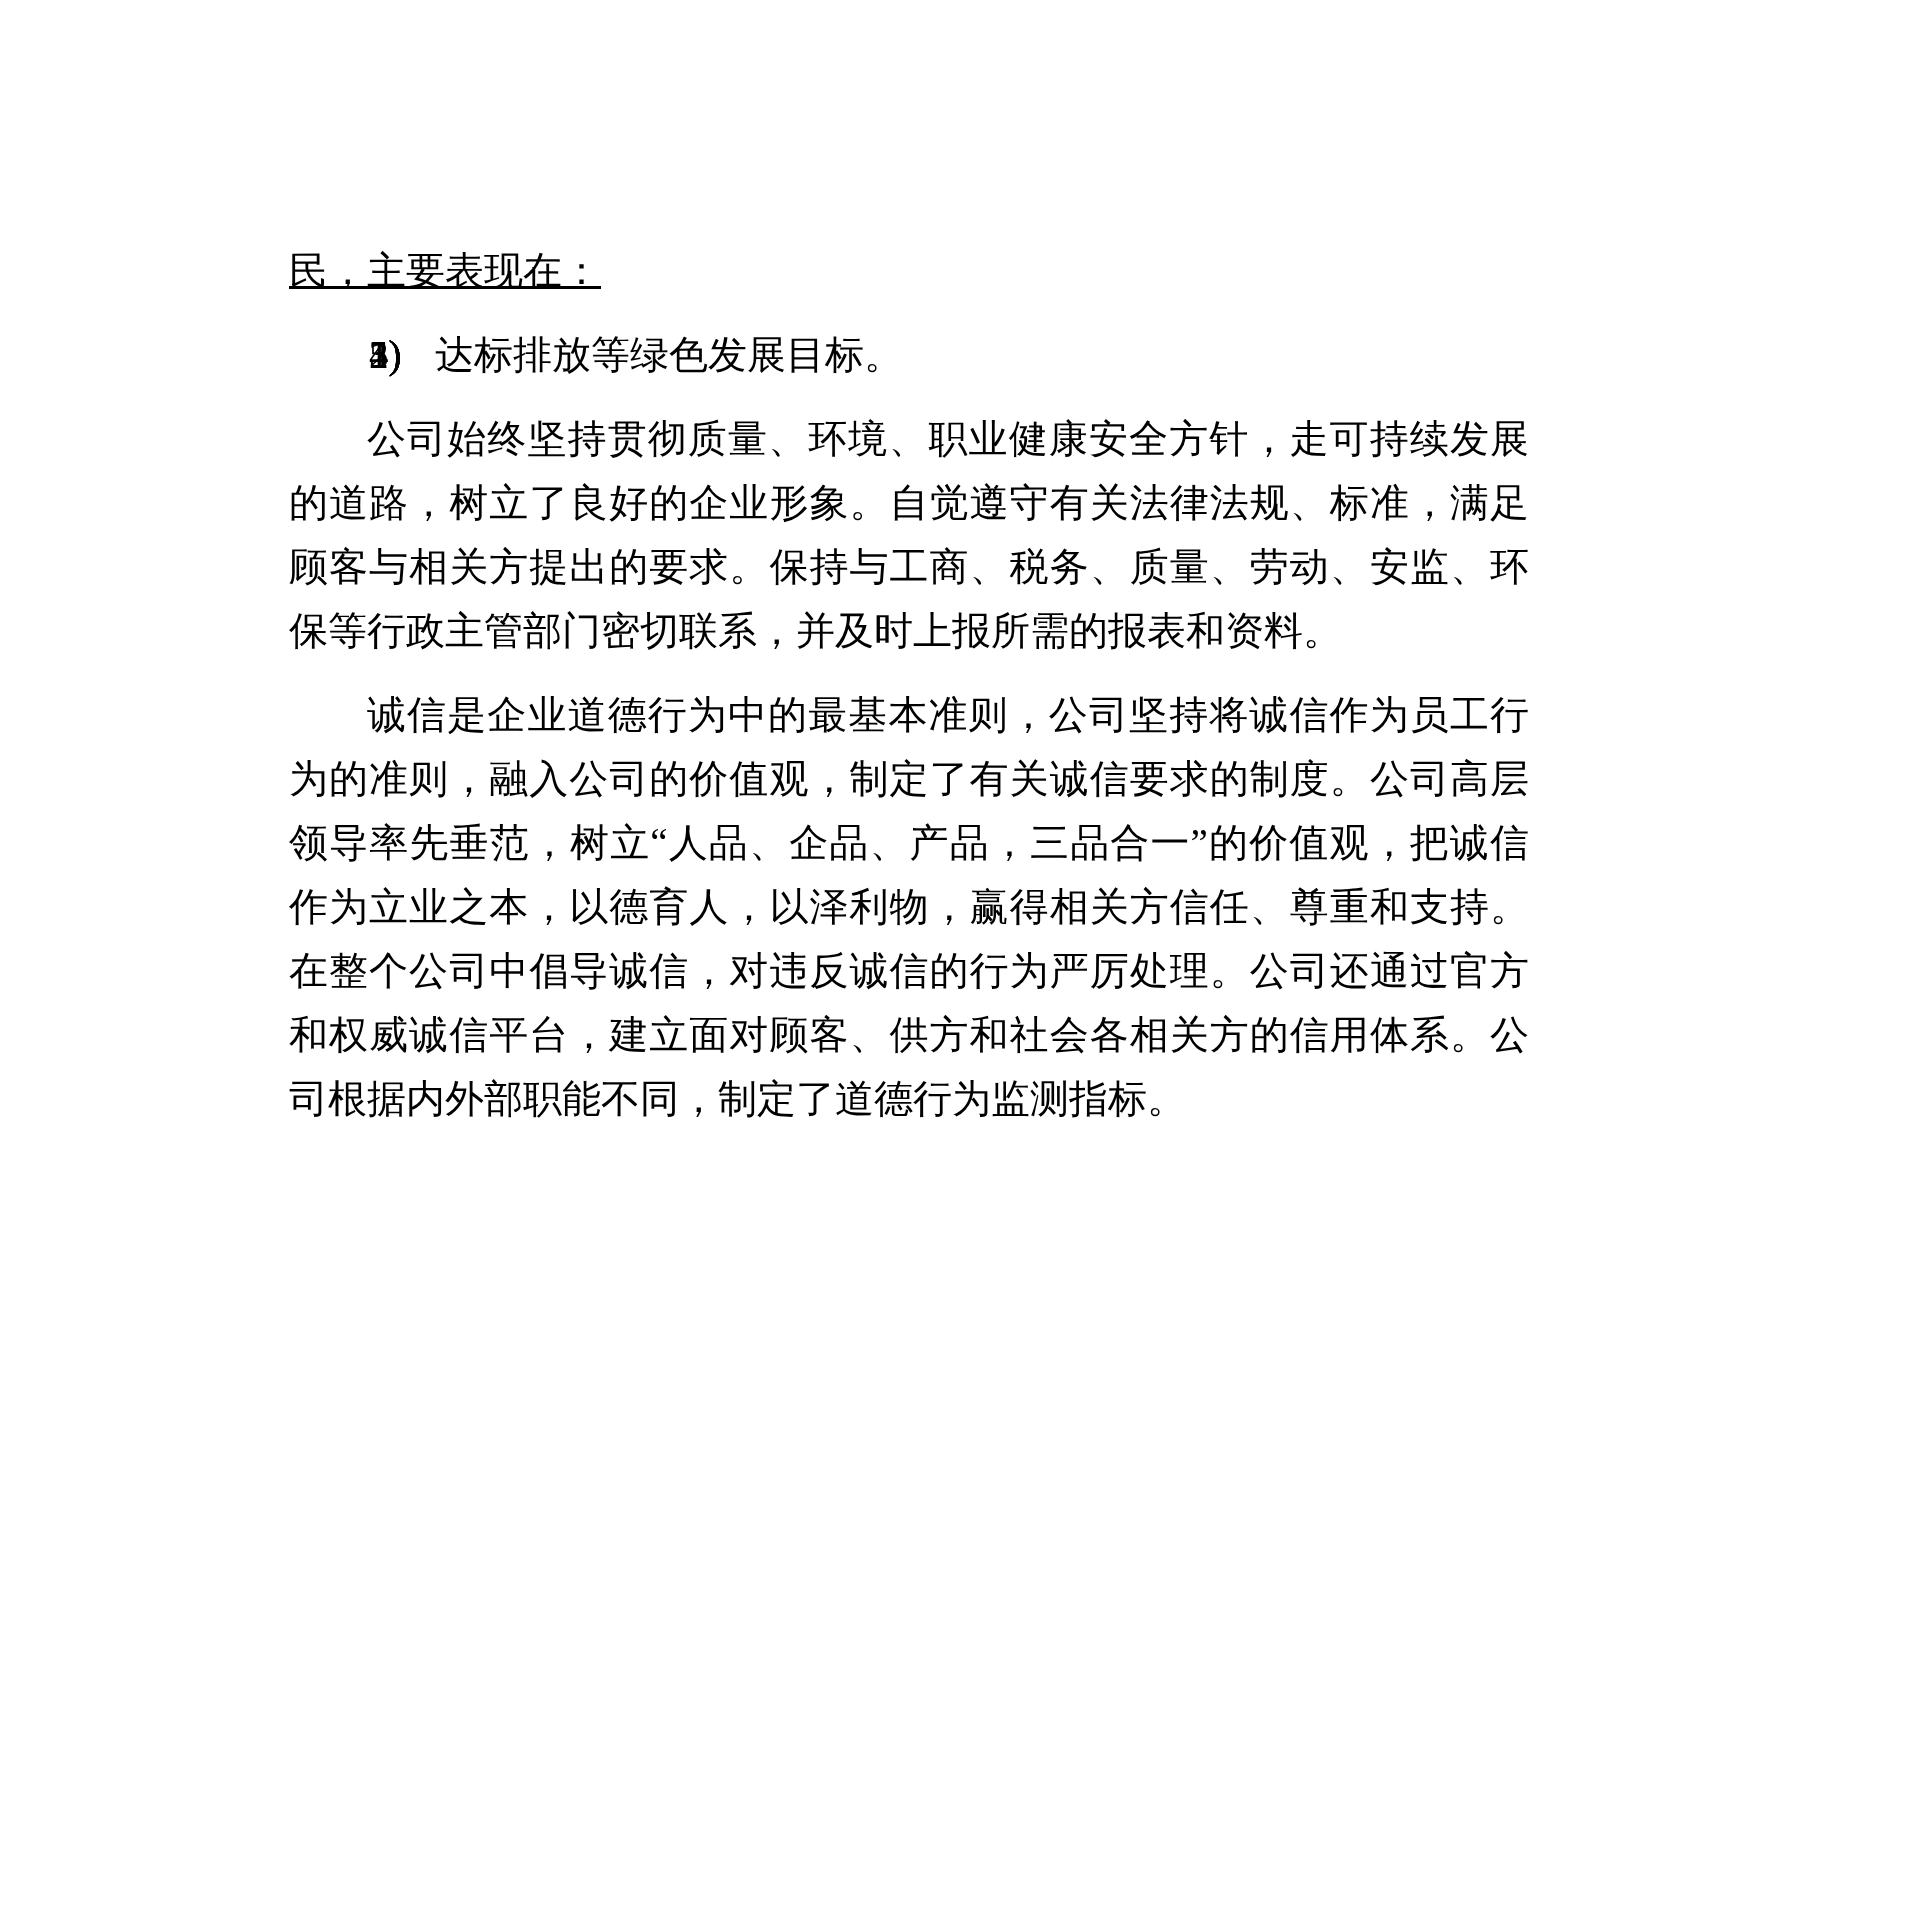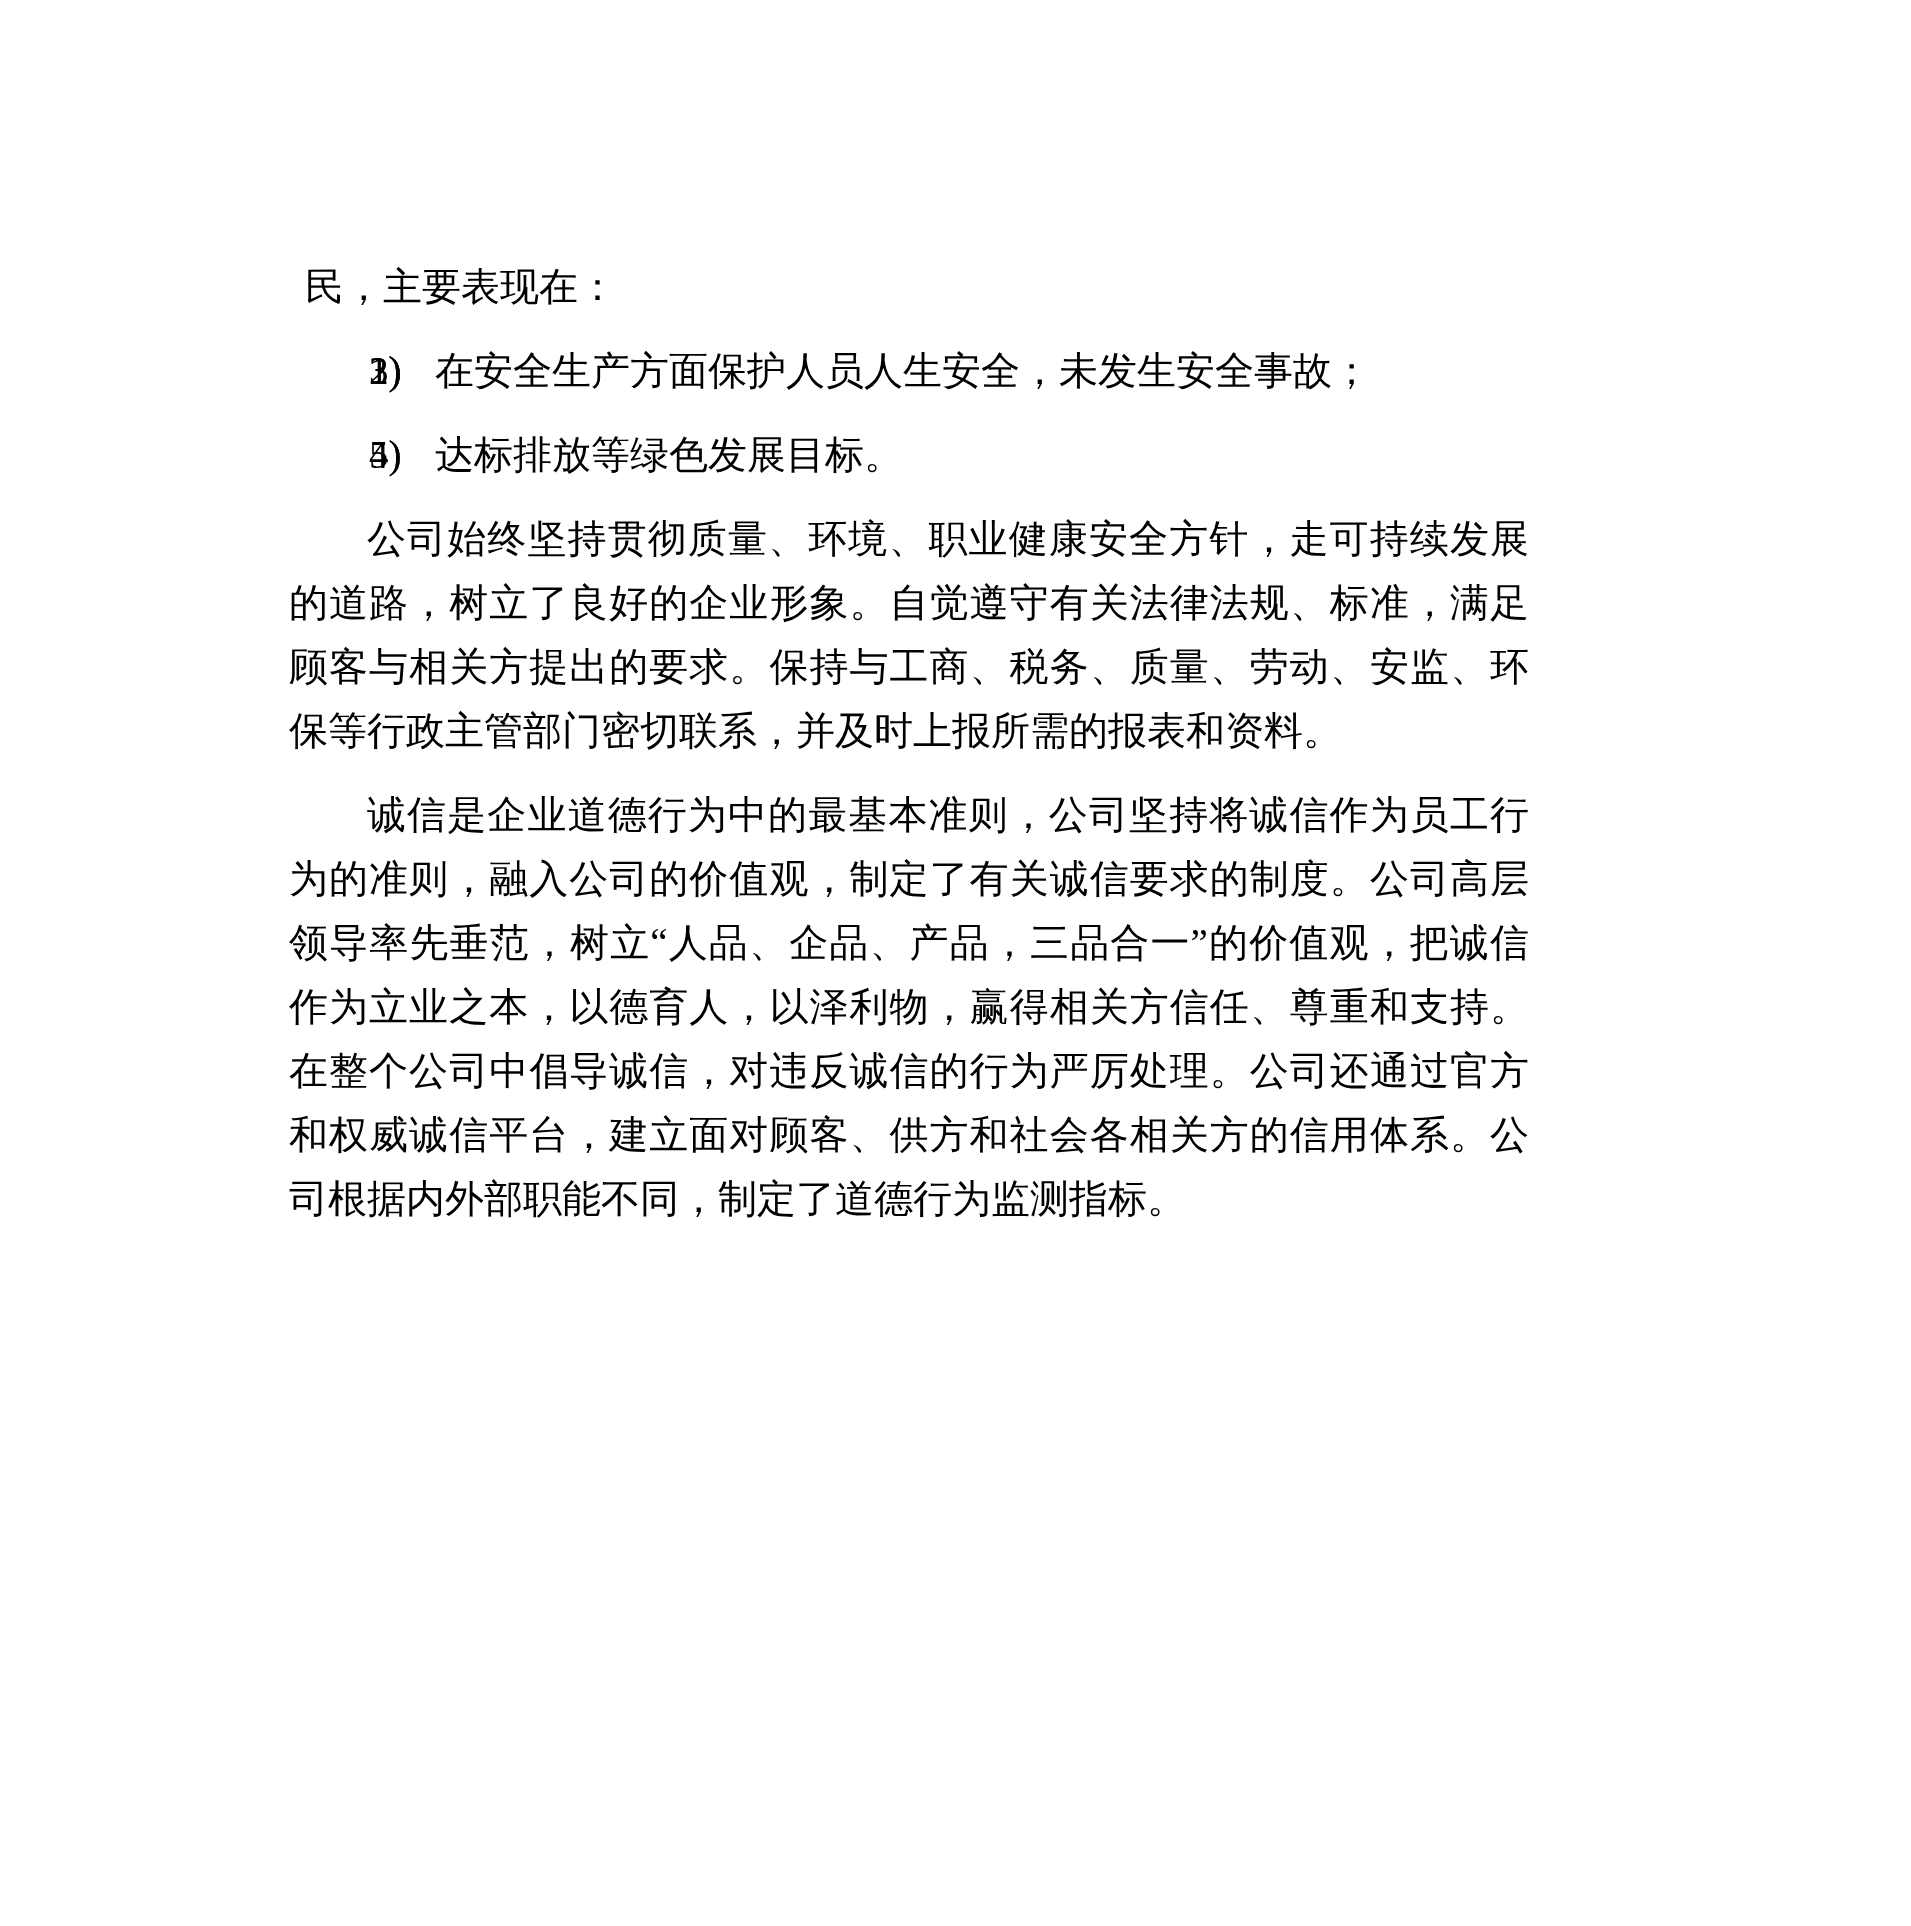--- a/index.html
+++ b/index.html
@@ -20,22 +20,23 @@
   }
   .content {
     position: absolute;
     left: 289px;
     top: 239px;
     width: 1252px;
     text-align: justify;
     text-justify: inter-ideograph;
   }
   .intro-line {
-    margin: 16px;
+    margin: 0;
     text-indent: 0;
+    text-decoration: underline;
   }
   .list-item {
     position: relative;
     margin: 20px 0 0 0;
     padding-left: 146px;
   }
   .list-marker {
     position: absolute;
     left: 80px;
     top: 0;
@@ -54,21 +55,20 @@
     <p class="intro-line">民，主要表现在：</p>
 
     <div class="list-item">
       <span class="list-marker">1)</span>
     </div>
     <div class="list-item">
       <span class="list-marker">2)</span>
     </div>
     <div class="list-item">
       <span class="list-marker">3)</span>
-      <span>在安全生产方面保护人员人生安全，未发生安全事故；</span>
     </div>
     <div class="list-item">
       <span class="list-marker">4)</span>
     </div>
     <div class="list-item">
       <span class="list-marker">5)</span>
       <span>达标排放等绿色发展目标。</span>
     </div>
 
     <p class="para">公司始终坚持贯彻质量、环境、职业健康安全方针，走可持续发展的道路，树立了良好的企业形象。自觉遵守有关法律法规、标准，满足顾客与相关方提出的要求。保持与工商、税务、质量、劳动、安监、环保等行政主管部门密切联系，并及时上报所需的报表和资料。</p>

